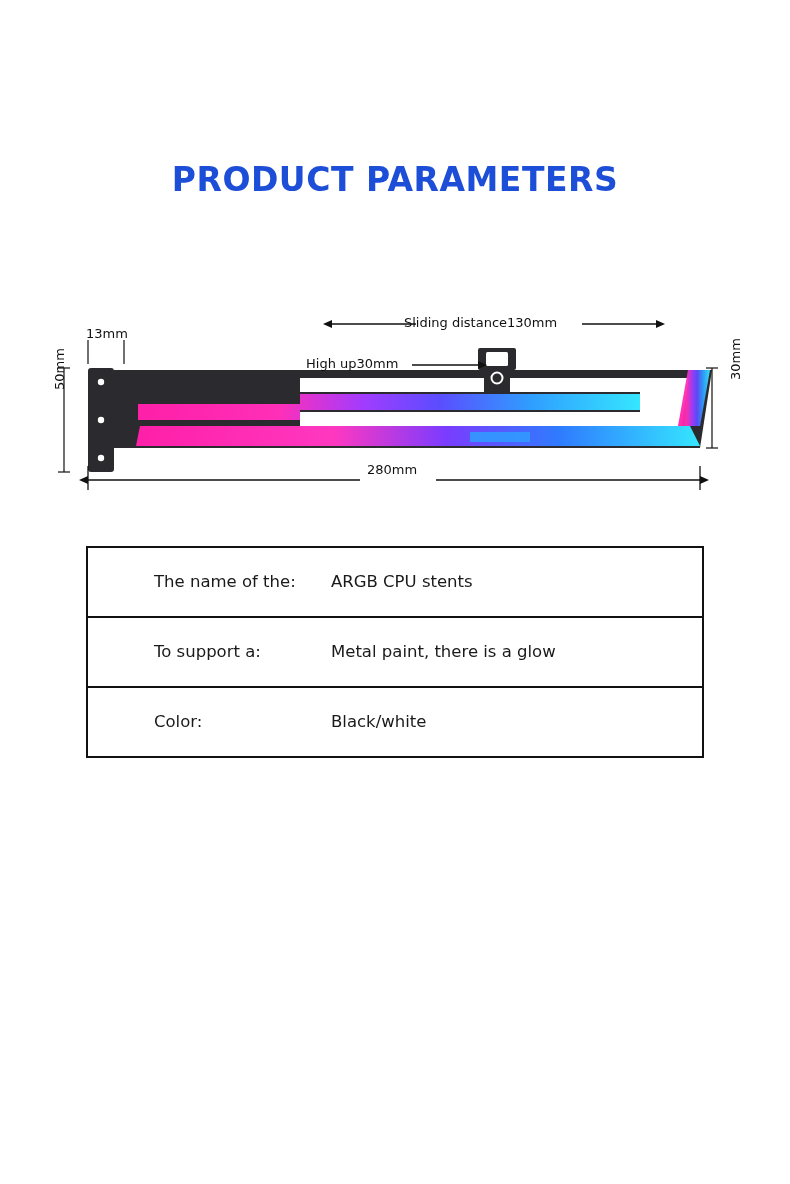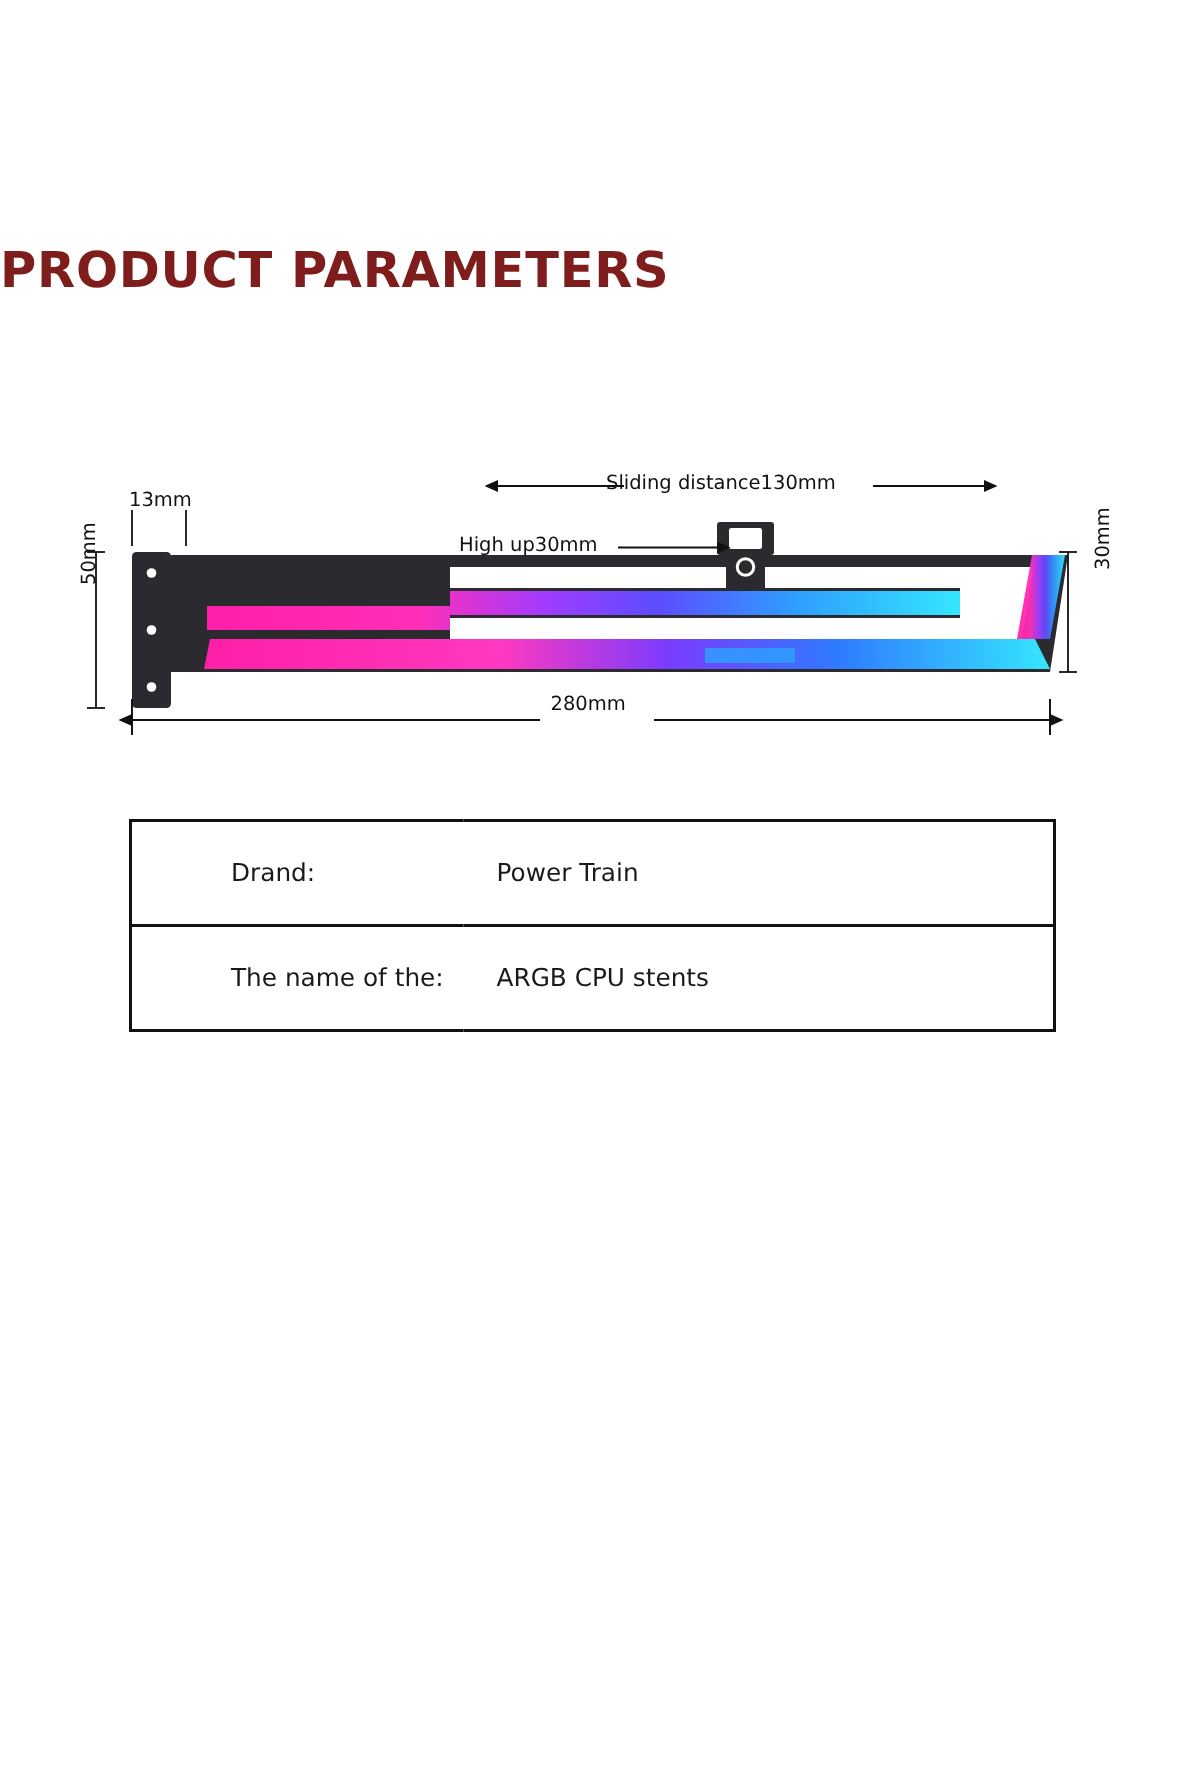--- a/index.html
+++ b/index.html
@@ -18,25 +18,25 @@
   .page {
     position: relative;
     width: 790px;
     height: 1184px;
   }
   .title {
     position: absolute;
     top: 160px;
     left: 0;
     width: 790px;
-    text-align: left;
+    text-align: center;
     font-size: 33px;
     font-weight: bold;
     letter-spacing: 0.5px;
-    color: #7f1d1d;
+    color: #1d4ed8;
     font-family: "DejaVu Sans", sans-serif;
   }
 
   
   .diagram {
     position: absolute;
     top: 300px;
     left: 0;
     width: 790px;
     height: 200px;
@@ -195,27 +195,33 @@
     <div class="dim-label vert" style="left:52px; top:90px;">50mm</div>
 
     <div class="dim-label vert" style="left:728px; top:80px;">30mm</div>
 
     <div class="dim-label" style="left:367px; top:162px;">280mm</div>
   </div>
 
   <table class="spec-table">
     <tbody>
       <tr>
-        <td class="label">Drand:</td>
-        <td class="value">
-          <span class="value-line">Power Train</span>
-        </td>
-      </tr>
-      <tr>
         <td class="label">The name of the:</td>
         <td class="value">
           <span class="value-line">ARGB CPU stents</span>
         </td>
       </tr>
+      <tr>
+        <td class="label">To support a:</td>
+        <td class="value">
+          <span class="value-line">Metal paint, there is a glow</span>
+        </td>
+      </tr>
+      <tr>
+        <td class="label">Color:</td>
+        <td class="value">
+          <span class="value-line">Black/white</span>
+        </td>
+      </tr>
     </tbody>
   </table>
 
 </div>
 
 </body></html>

